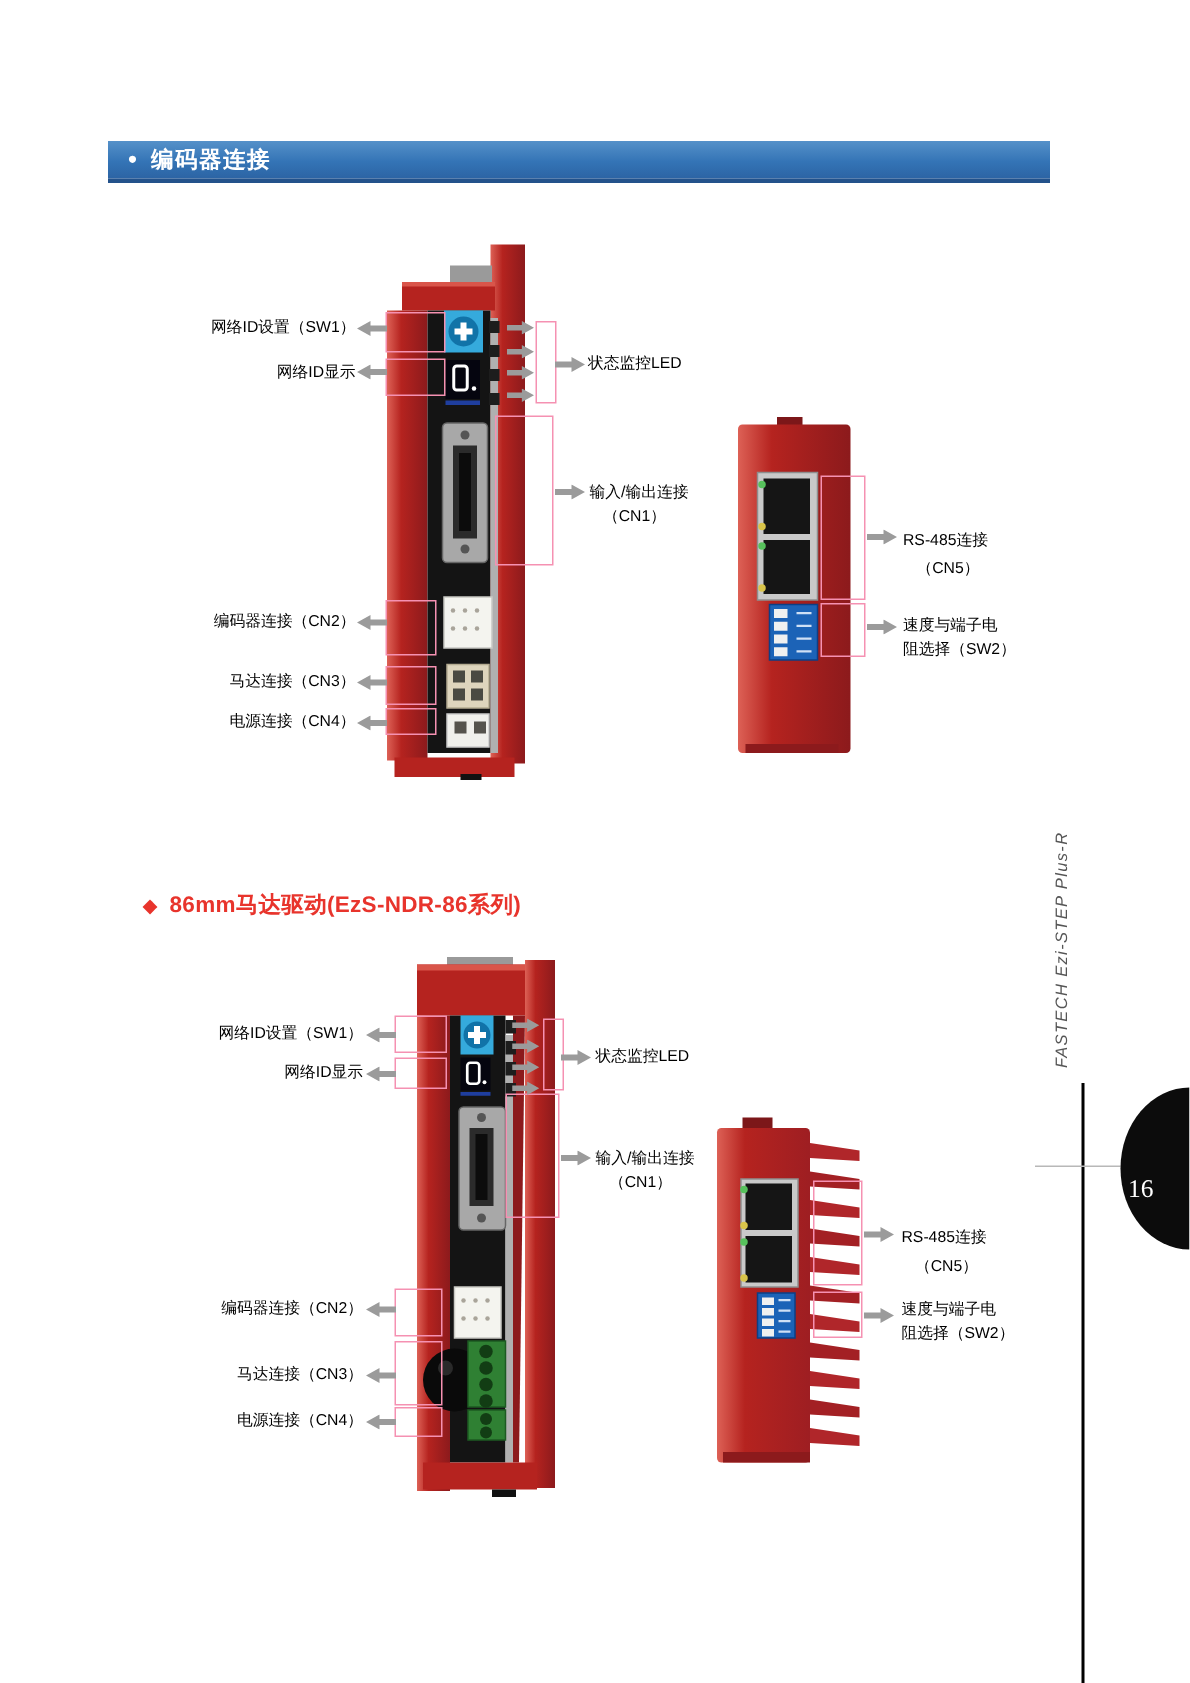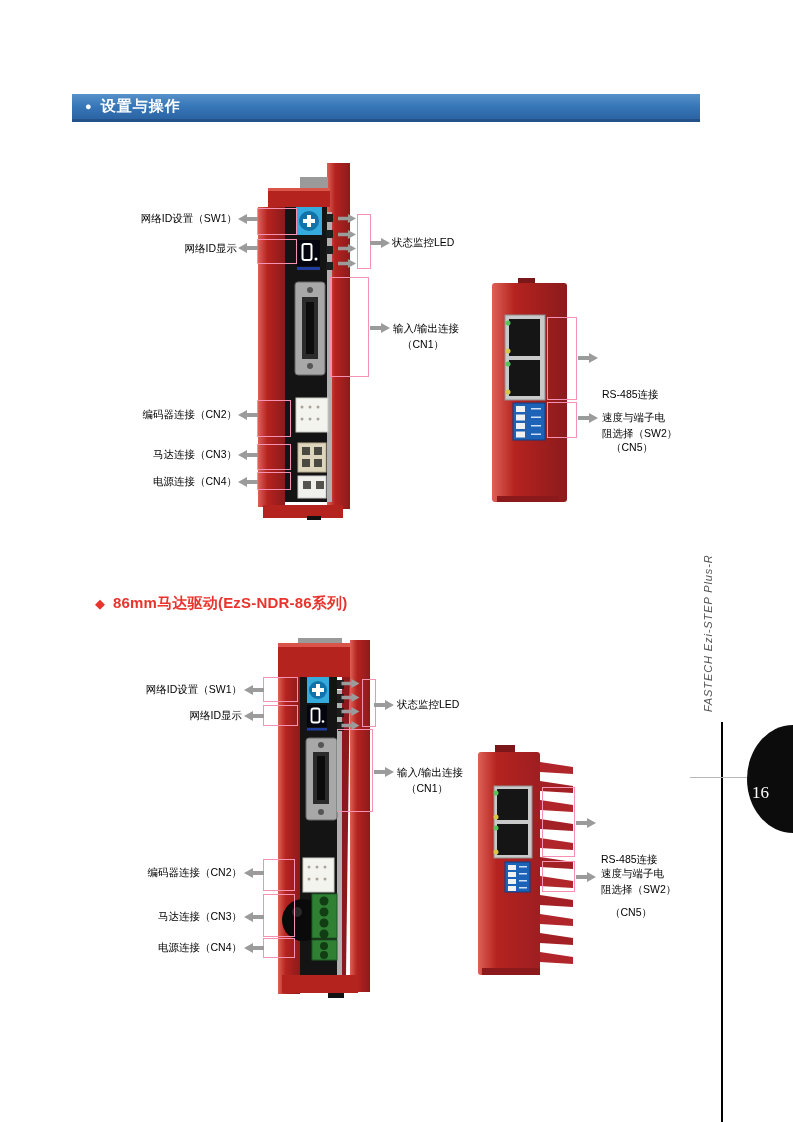--- a/index.html
+++ b/index.html
@@ -14,21 +14,21 @@
   
   .sect{position:absolute;left:95px;top:594px;display:flex;align-items:center;color:#e8342c;}
   .sect .dia{font-size:13px;margin-right:8px;}
   .sect .t{font-size:15px;font-weight:bold;letter-spacing:0.2px;text-align:center;}
   
   .lbl{position:absolute;font-weight:normal;font-size:10.5px;line-height:13px;color:#000;}
   .lbl.r{text-align:right;}
   .lbl .ln{display:block;}
   .lbl .ind{padding-left:9px;}
   .lh16 .ln{line-height:16px;}
-  .lh19 .ln{line-height:19px;margin-top:34px;}
+  .lh19 .ln{line-height:19px;}
   .lh15 .ln{line-height:15.5px;}
   
   .co{position:absolute;box-sizing:border-box;border:1px solid #f591b2;}
   
   .arr{position:absolute;}
   
   .side-brand{position:absolute;left:702px;top:712px;transform:rotate(-90deg);
               transform-origin:0 0;white-space:nowrap;font-style:italic;font-size:11px;
               letter-spacing:0.9px;color:#555;}
   .vline{position:absolute;left:721px;top:722px;width:2px;height:400px;background:#000;}
@@ -39,21 +39,21 @@
          font-family:"Liberation Serif","DejaVu Serif",serif;font-size:17px;}
   .dev{position:absolute;}
 </style>
 </head>
 <body>
 
 <div class="page">
 
   <div class="hdr">
     <span class="dot">●</span>
-    <span class="t">设置与操作</span>
+    <span class="t">编码器连接</span>
   </div>
 
   <svg class="dev" style="left:255px;top:152px" width="100" height="368" viewBox="0 0 100 368">
     <defs>
       <linearGradient id="g1a" x1="0" y1="0" x2="1" y2="0">
         <stop offset="0" stop-color="#dd6156"></stop>
           <stop offset="0.35" stop-color="#b5231f"></stop>
           <stop offset="1" stop-color="#8c1a1c"></stop>
       </linearGradient>
     </defs>

